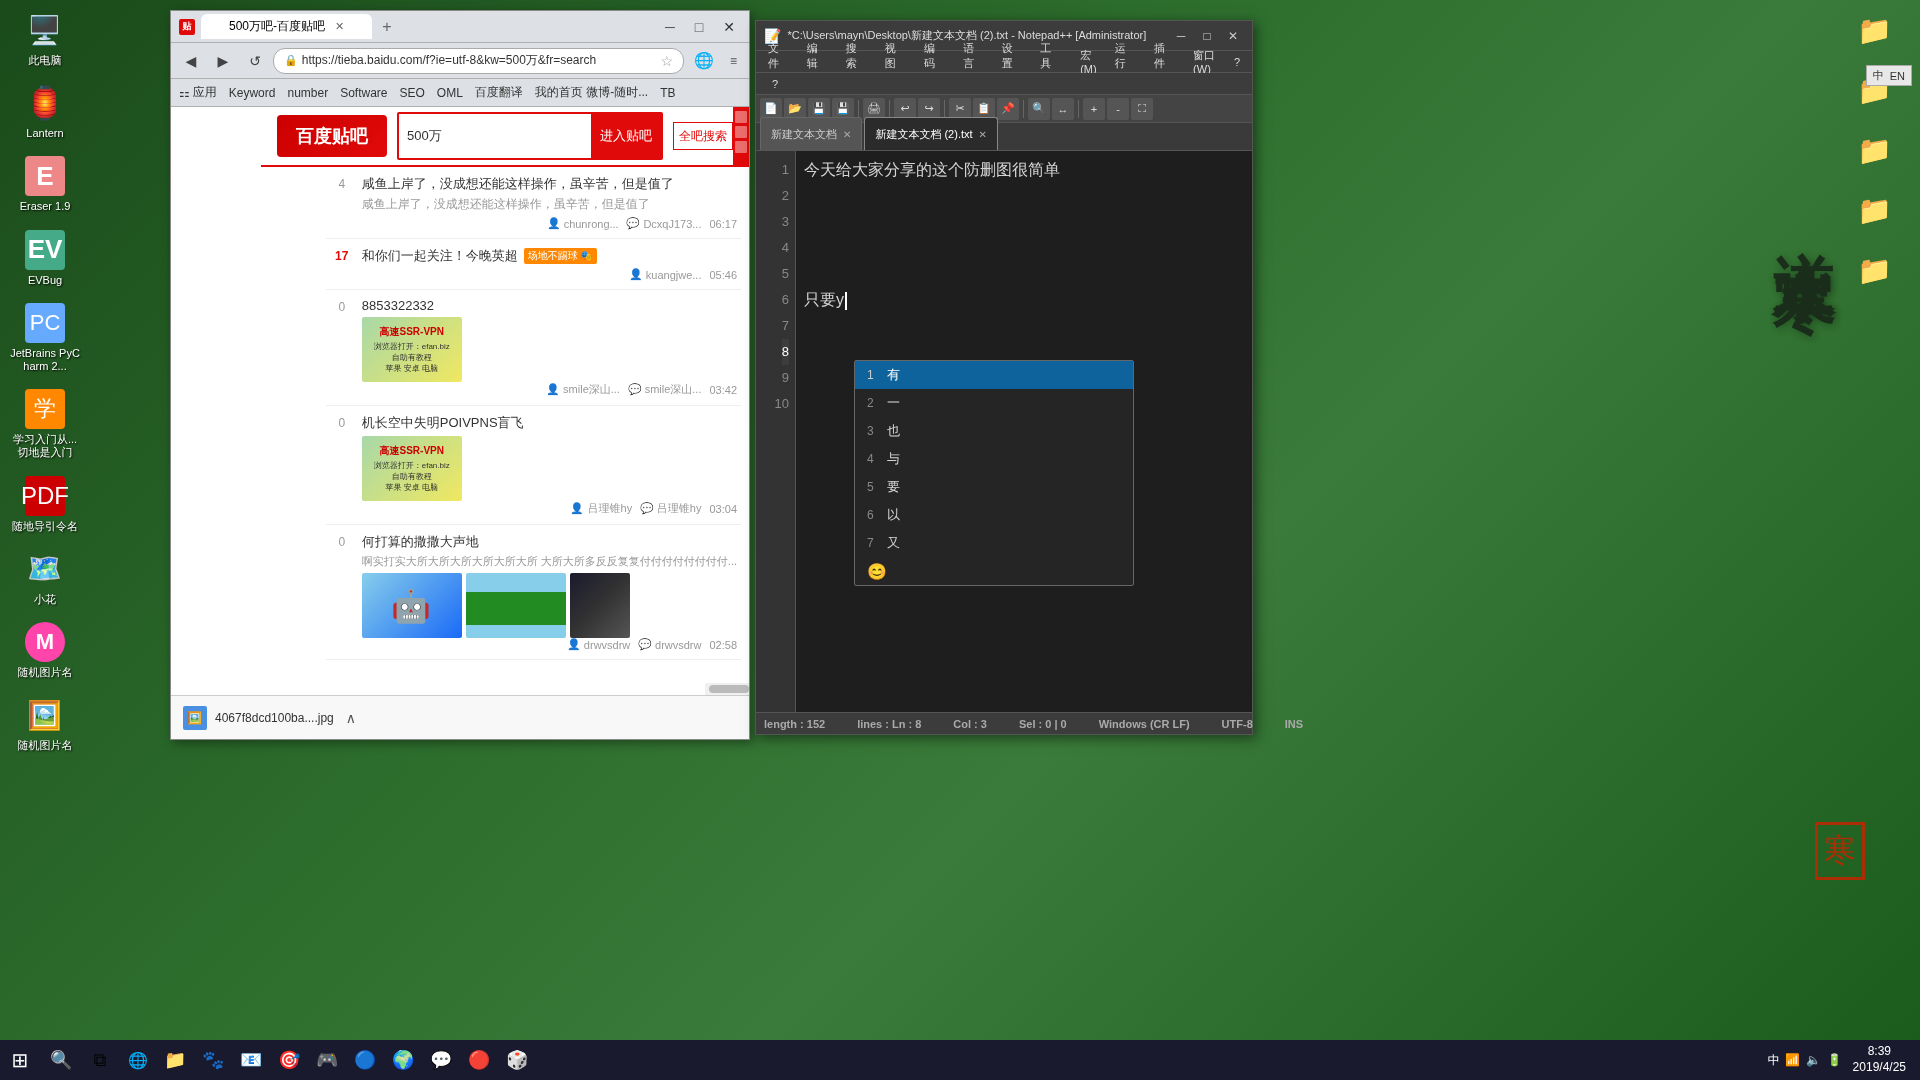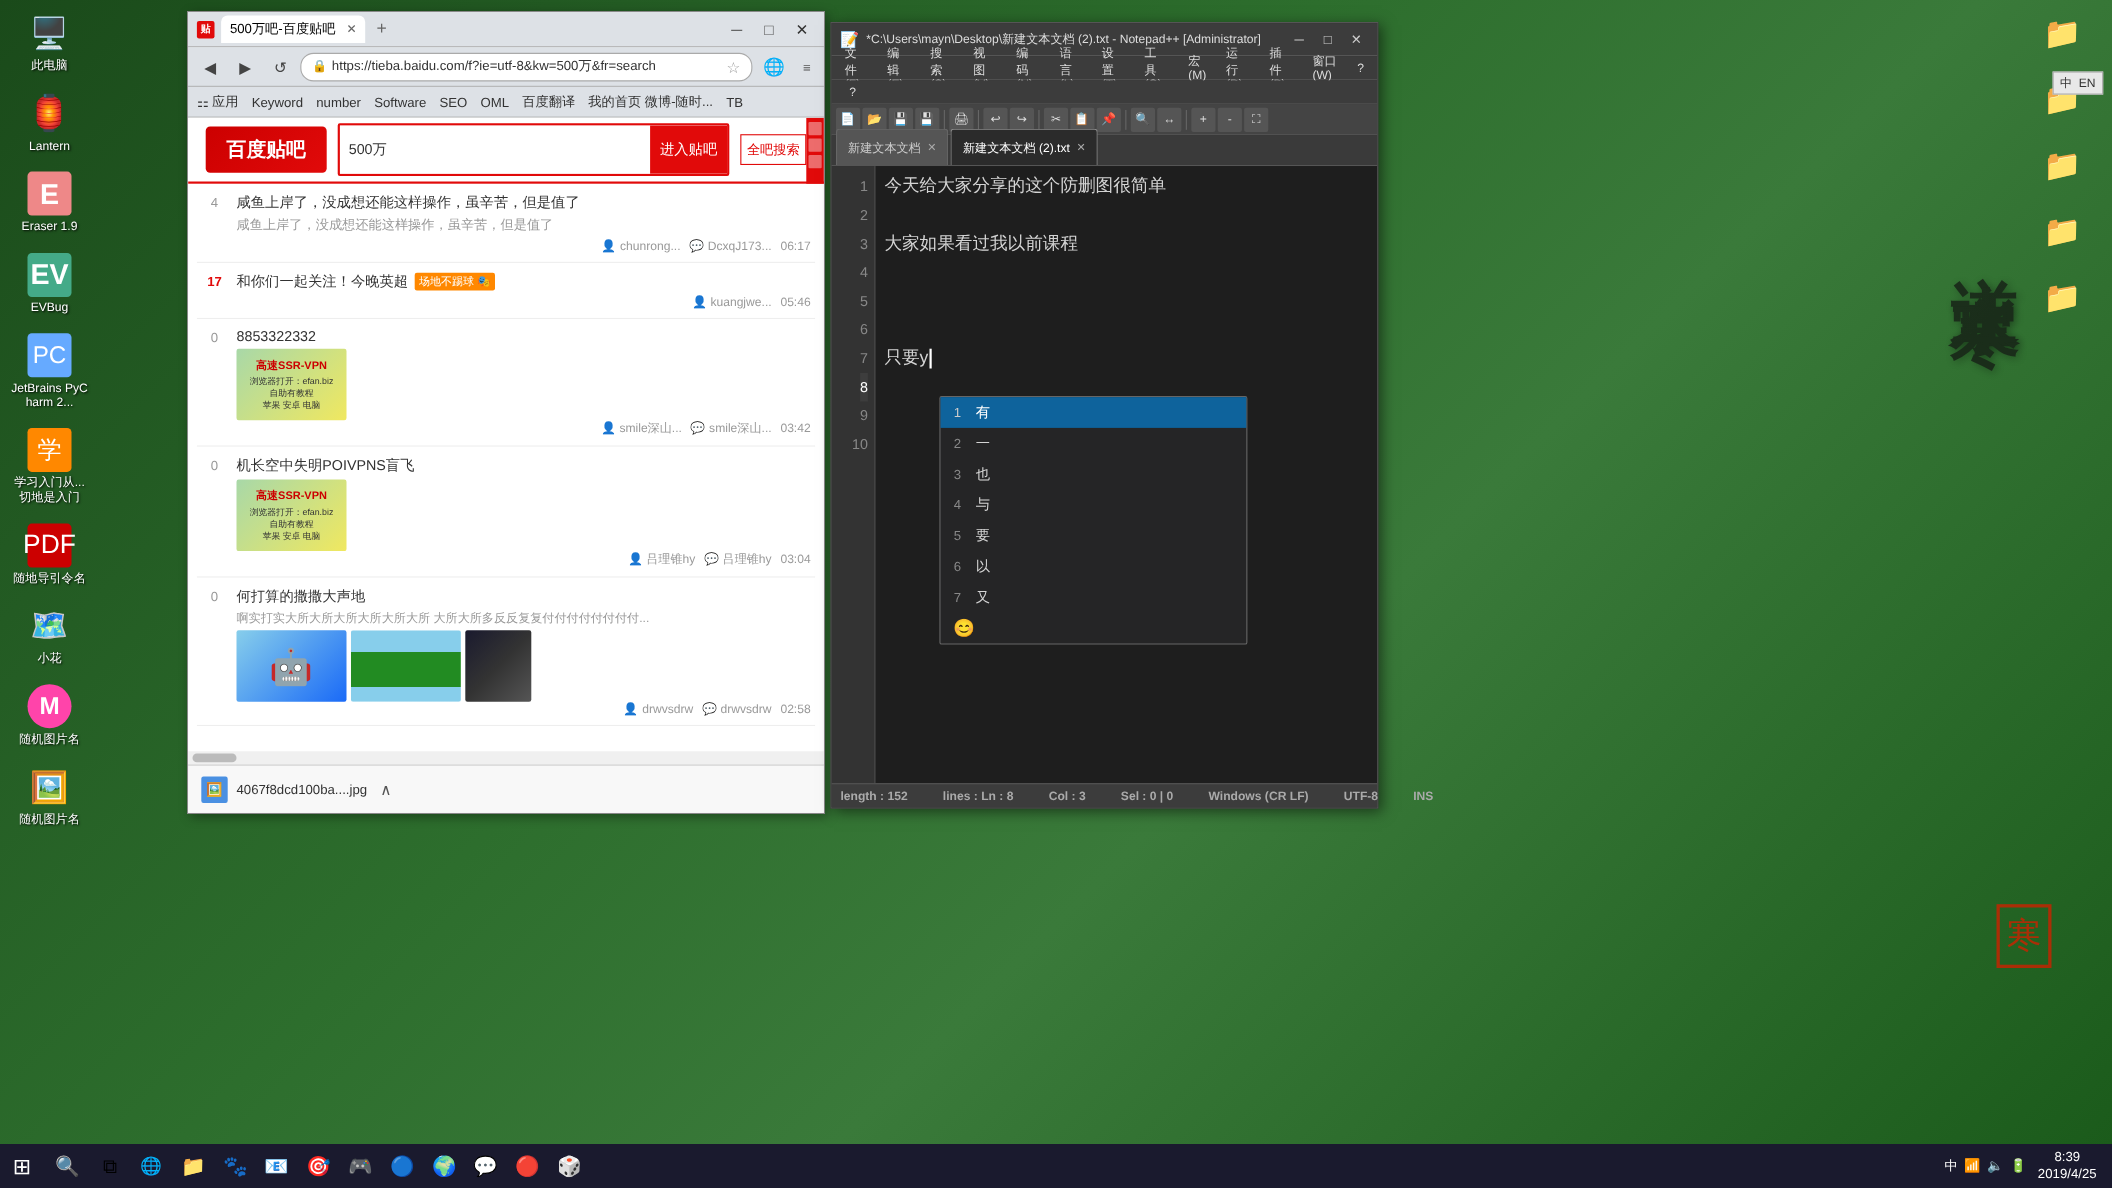--- a/index.html
+++ b/index.html
@@ -179,21 +179,21 @@
       height: 16px;
       background: #e66;
       border-radius: 2px;
       font-size: 11px;
       display: flex;
       align-items: center;
       justify-content: center;
     }
     .browser-tab {
       background: #fff;
-      padding: 4px 8px;
+      padding: 4px 28px;
       font-size: 12px;
       border-radius: 6px 6px 0 0;
       display: flex;
       align-items: center;
       gap: 6px;
       max-width: 200px;
       overflow: hidden;
       text-overflow: ellipsis;
       white-space: nowrap;
     }
@@ -292,20 +292,21 @@
     .bookmark-icon {
       font-size: 12px;
     }
 
     .browser-content {
       flex: 1;
       background: white;
       overflow: hidden;
       display: flex;
       flex-direction: column;
+      align-items: flex-end;
     }
 
     
     .tieba-header {
       height: 60px;
       background: #fff;
       border-bottom: 2px solid #e10a0a;
       display: flex;
       align-items: center;
       padding: 0 16px;
@@ -1104,21 +1105,20 @@
         <div class="notepad-line-num">5</div>
         <div class="notepad-line-num">6</div>
         <div class="notepad-line-num">7</div>
         <div class="notepad-line-num active-line">8</div>
         <div class="notepad-line-num">9</div>
         <div class="notepad-line-num">10</div>
       </div>
       <div class="notepad-editor">
         <div class="notepad-text-line">今天给大家分享的这个防删图很简单</div>
         <div class="notepad-text-line">&nbsp;</div>
-        <div class="notepad-text-line">大家如果看过我以前课程</div>
         <div class="notepad-text-line">&nbsp;</div>
         <div class="notepad-text-line">&nbsp;</div>
         <div class="notepad-text-line">&nbsp;</div>
         <div class="notepad-text-line">只要y<span class="cursor"></span></div>
         <div class="notepad-text-line">&nbsp;</div>
         <div class="notepad-text-line">&nbsp;</div>
       </div>
     </div>
 
     <div class="notepad-statusbar">

